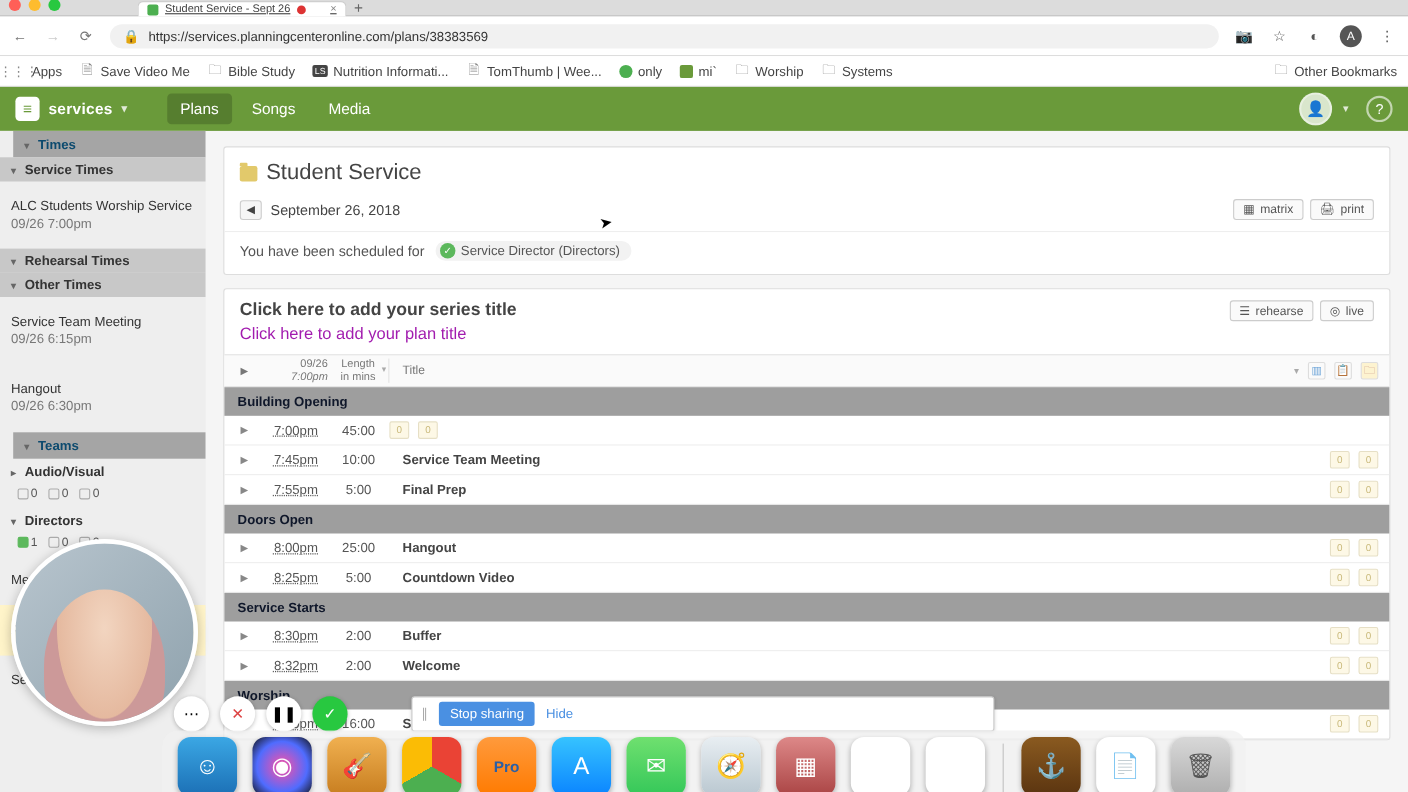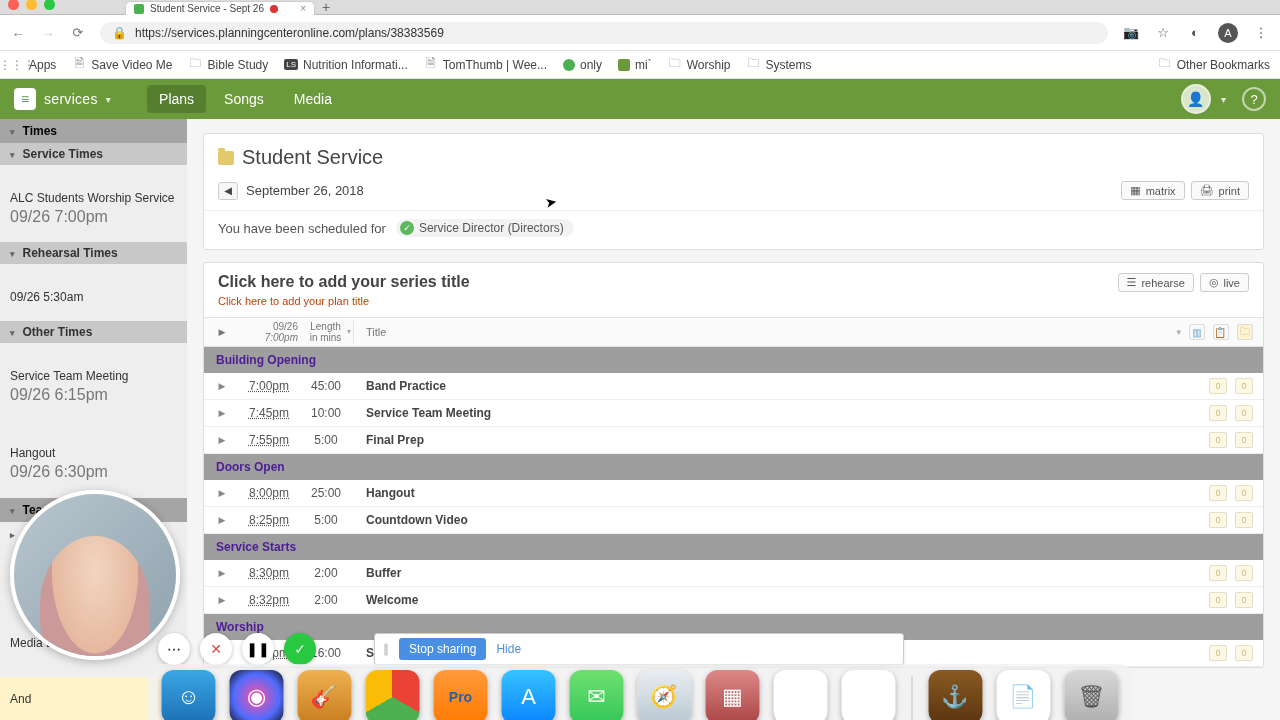--- a/index.html
+++ b/index.html
@@ -3,21 +3,21 @@
 <meta charset="utf-8">
 <style>
 * { margin:0; padding:0; box-sizing:border-box; font-family:-apple-system,BlinkMacSystemFont,"Segoe UI",Helvetica,Arial,sans-serif; }
 body { width:1280px; height:720px; overflow:hidden; background:#f5f5f5; position:relative; }
 
 
 .tabbar { height:15px; background:#dcdcdc; display:flex; align-items:flex-end; padding:0 8px; border-bottom:1px solid #bbb; }
 .dots { display:flex; gap:7px; margin-right:70px; position:relative; top:-4px;}
 .dot { width:11px;height:11px;border-radius:50%; }
 .r{background:#ff5f57}.y{background:#febc2e}.g{background:#28c840}
-.tab { background:#fff; border:1px solid #ccc; border-bottom:none; border-radius:5px 5px 0 0; height:14px; width:190px; margin-bottom:-1px; font-size:10px; display:flex; align-items:center; padding:0 8px; gap:6px; color:#444;}
+.tab { background:#fff; border:1px solid #ccc; border-bottom:none; border-radius:5px 5px 0 0; height:14px; width:190px; margin-bottom:-1px; font-size:10px; display:flex; align-items:center; padding:0 8px; gap:6px; color:#444;text-decoration:underline;}
 .tab .rec{width:8px;height:8px;border-radius:50%;background:#d33;}
 .tab .favicon{width:10px;height:10px;background:#4caf50;border-radius:2px;}
 .tab .x{margin-left:auto;color:#888;}
 .newtab{width:22px;height:14px;display:flex;align-items:center;justify-content:center;color:#666;font-size:14px;}
 
 .urlbar { height:36px; background:#fff; display:flex; align-items:center; padding:0 10px; gap:14px; border-bottom:1px solid #ddd; font-size:13px; color:#555;}
 .urlbar .navbtn{width:16px;text-align:center;color:#777;}
 .omni { flex:1; display:flex; align-items:center; gap:8px; background:#f1f1f1; border-radius:14px; padding:4px 12px; font-size:12px; color:#333;}
 .iconbtn{width:18px;height:18px;display:flex;align-items:center;justify-content:center;color:#555;}
 .avatar-circ{width:20px;height:20px;border-radius:50%;background:#555;color:#fff;font-size:11px;display:flex;align-items:center;justify-content:center;}
@@ -26,33 +26,33 @@
 .bmbar .bm{display:flex;align-items:center;gap:5px;}
 .bm .ic{width:14px;height:14px;display:inline-flex;align-items:center;justify-content:center;color:#888;font-size:12px;}
 .bm .ls{background:#444;color:#fff;font-size:8px;padding:1px 2px;border-radius:2px;}
 .bm .grn{width:12px;height:12px;border-radius:50%;background:#4caf50;}
 .bm .grnfav{width:12px;height:12px;background:#6a9a3a;border-radius:2px;}
 .bmbar .right{margin-left:auto;}
 
 .appnav { height:40px; background:#6a9a3a; display:flex; align-items:center; color:#fff; padding:0 14px; gap:6px; font-size:14px; }
 .brand{display:flex;align-items:center;gap:8px; margin-right:30px;}
 .brandlogo{width:22px;height:22px;background:#fff;border-radius:4px;display:flex;align-items:center;justify-content:center;color:#6a9a3a;font-size:14px;font-weight:700;}
-.brand span{font-weight:400;letter-spacing:.3px;}
+.brand span{font-weight:700;letter-spacing:.3px;}
 .appnav .tabbtn{padding:6px 12px;border-radius:4px;}
 .appnav .tabbtn.active{background:rgba(0,0,0,.18);}
 .appnav .spacer{flex:1;}
 .appnav .usercirc{width:30px;height:30px;border-radius:50%;background:#d9e6cc;display:flex;align-items:center;justify-content:center;border:2px solid rgba(255,255,255,.4);}
 .appnav .help{width:24px;height:24px;border-radius:50%;border:2px solid rgba(255,255,255,.6);display:flex;align-items:center;justify-content:center;font-size:13px;margin-left:10px;}
 
 .main { display:flex; height:calc(720px - 15px - 36px - 28px - 40px); }
 .sidebar { width:187px; background:#eee; font-size:12px; color:#333; overflow:hidden; position:relative;}
-.sb-head{background:#a5a5a5;color:#000000;padding:5px 10px;font-weight:600; display:flex;align-items:flex-end;gap:5px;}
+.sb-head{background:#a5a5a5;color:#0c4a6e;padding:5px 10px;font-weight:600; display:flex;align-items:flex-end;gap:5px;margin-left:12px;}
 .sb-sub{background:#c8c8c8;padding:4px 10px;font-weight:600;display:flex;align-items:flex-start;gap:5px;}
-.sb-item{padding:15px 10px;line-height:1.3;margin-top:11px;}
-.sb-item .sub{color:#777;font-size:16px;}
+.sb-item{padding:15px 10px;line-height:1.3;}
+.sb-item .sub{color:#777;font-size:12px;}
 .sb-team{padding:5px 10px;display:flex;align-items:center;gap:5px;font-weight:600;}
 .sb-counts{padding:2px 10px 6px 16px;display:flex;gap:10px;font-size:11px;color:#555;}
 .sb-counts span{display:inline-flex;align-items:center;gap:2px;}
 .cnt-box{width:10px;height:10px;border:1px solid #aaa;border-radius:2px;display:inline-block;}
 .tri::before{content:"▸";font-size:9px;margin-right:3px;color:#666;}
 .tri.open::before{content:"▾";}
 
 .content { flex:1; padding:14px 16px 0 16px; overflow:hidden; }
 .card { background:#fff; border:1px solid #ddd; border-radius:3px; margin-bottom:12px; }
 .card .title-row{padding:12px 14px 8px;display:flex;align-items:center;gap:8px;}
@@ -64,31 +64,31 @@
 .date-row .btns{margin-left:auto;display:flex;gap:6px;}
 .mini-btn{border:1px solid #ccc;border-radius:3px;background:#fafafa;padding:2px 8px;font-size:11px;display:flex;align-items:center;gap:5px;color:#555;}
 .sched-row{padding:8px 14px 12px;border-top:1px solid #eee;font-size:13px;color:#555;display:flex;align-items:center;gap:10px;}
 .badge{display:inline-flex;align-items:center;gap:5px;background:#f2f2f2;border-radius:12px;padding:2px 10px 2px 4px;font-size:12px;}
 .badge .chk{width:14px;height:14px;border-radius:50%;background:#5cb85c;color:#fff;font-size:9px;display:flex;align-items:center;justify-content:center;}
 
 .plan-card{background:#fff;border:1px solid #ddd;border-radius:3px;}
 .plan-head{padding:10px 14px;display:flex;align-items:flex-start;}
 .plan-head .left{flex:1;}
 .series-title{font-size:16px;font-weight:700;color:#444;margin-bottom:4px;}
-.plan-title{font-size:11px;color:#c2410c;}
+.plan-title{font-size:15px;color:#a21caf;}
 .plan-head .btns{display:flex;gap:6px;}
 .col-head{display:flex;align-items:center;border-top:1px solid #e3e3e3;border-bottom:1px solid #e3e3e3;background:#fafafa;font-size:10px;color:#777;height:30px;}
 .col-head .play{width:36px;text-align:center;font-size:9px;}
 .col-head .time{width:58px;text-align:right;line-height:1.1;}
 .col-head .len{width:56px;text-align:center;line-height:1.1;border-right:1px solid #e3e3e3;position:relative;}
 .col-head .len .dd{position:absolute;right:2px;top:50%;transform:translateY(-50%);font-size:8px;color:#aaa;}
 .col-head .ttl{flex:1;padding-left:12px;font-size:11px;}
 .col-head .ricons{display:flex;gap:8px;padding-right:10px;align-items:center;}
 .ic-sq{width:16px;height:16px;border:1px solid #ddd;border-radius:2px;display:flex;align-items:center;justify-content:center;font-size:10px;color:#c98;}
-.section-row{background:#9e9e9e;color:#4c1d95;font-size:12px;font-weight:600;padding:6px 12px;}
+.section-row{background:#9e9e9e;color:#0f172a;font-size:12px;font-weight:600;padding:6px 12px;}
 .item-row{display:flex;align-items:center;border-bottom:1px solid #eee;font-size:12px;height:27px;}
 .item-row .play{width:36px;text-align:center;color:#888;font-size:9px;}
 .item-row .time{width:58px;text-align:center;color:#555;text-decoration:underline dotted;}
 .item-row .len{width:56px;text-align:center;color:#555;}
 .item-row .ttl{flex:1;padding-left:12px;font-weight:600;color:#444;}
 .item-row .rboxes{display:flex;gap:8px;padding-right:10px;}
 .rbox{width:18px;height:16px;border:1px solid #e6dfc5;border-radius:2px;background:#fdf8e6;font-size:9px;color:#c9b97a;display:flex;align-items:center;justify-content:center;}
 
 
 .loom-cam{position:absolute;left:10px;bottom:60px;width:170px;height:170px;border-radius:50%;overflow:hidden;border:4px solid #fff;box-shadow:0 2px 10px rgba(0,0,0,.25);background:linear-gradient(135deg,#b8c5ce,#8fa2ad);display:flex;align-items:flex-end;justify-content:center;}
@@ -214,23 +214,20 @@
         <span>Service Times</span>
       </div>
     <div class="sb-item">
       <div>ALC Students Worship Service</div>
       <div class="sub">09/26 7:00pm</div>
     </div>
     <div class="sb-sub">
         <span class="tri open"></span>
         <span>Rehearsal Times</span>
       </div>
-    <div class="sb-item">
-        <div>09/26 5:30am</div>
-      </div>
     <div class="sb-sub">
         <span class="tri open"></span>
         <span>Other Times</span>
       </div>
     <div class="sb-item">
         <div>Service Team Meeting</div>
         <div class="sub">09/26 6:15pm</div>
       </div>
     <div class="sb-item">
         <div>Hangout</div>
@@ -346,21 +343,20 @@
           <span class="ic-sq">📋</span>
           <span class="ic-sq" style="background:#fdf3d0">🗀</span>
         </div>
       </div>
       <div id="plan-body">
           <div class="section-row">Building Opening</div>
           <div class="item-row">
             <div class="play">▶</div>
             <div class="time">7:00pm</div>
             <div class="len">45:00</div>
-            <div class="ttl">Band Practice</div>
             <div class="rboxes">
               <span class="rbox">0</span>
               <span class="rbox">0</span>
             </div>
           </div>
           <div class="item-row">
             <div class="play">▶</div>
             <div class="time">7:45pm</div>
             <div class="len">10:00</div>
             <div class="ttl">Service Team Meeting</div>

